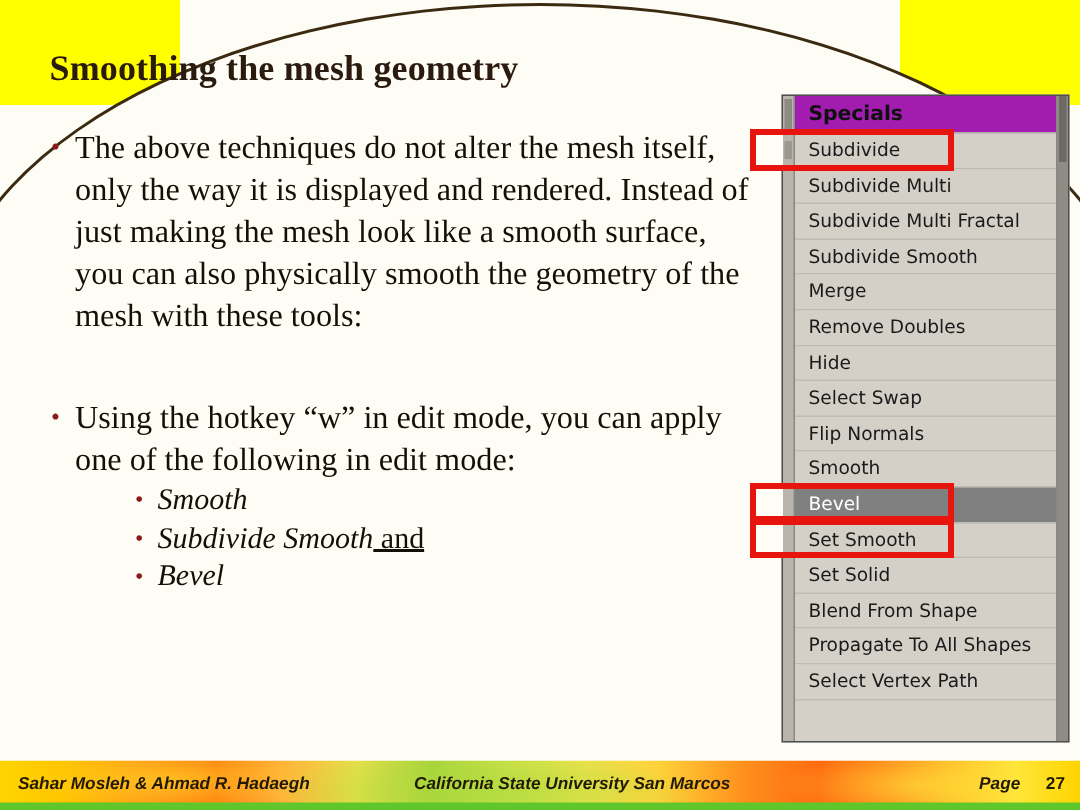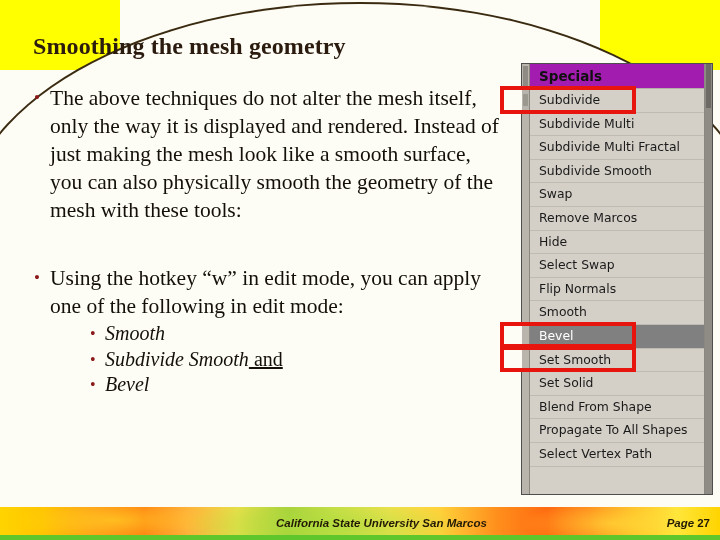--- a/index.html
+++ b/index.html
@@ -262,21 +262,21 @@
     inset: 0;
     font-family: "Liberation Sans", sans-serif;
     font-style: italic;
     font-weight: bold;
     font-size: 11.5px;
     color: #231a06;
   }
   .footer-left   { position: absolute; left: 12px;  top: 10px; }
   .footer-center { position: absolute; left: 276px; top: 10px; }
   .footer-right  { position: absolute; right: 10px; top: 10px; }
-  .footer-right .pagenum { font-style: normal; margin-left: 3px; }
+  .footer-right .pagenum { font-style: normal; margin-left: 17px; }
 </style>
 </head>
 <body>
 
 <div id="slide">
 
   <div class="corner-yellow left"></div>
   <div class="corner-yellow right"></div>
   <div class="top-arc"></div>
   <div class="bottom-arc"></div>
@@ -317,22 +317,22 @@
       <div class="menu-scroll">
         <div class="thumb"></div>
         <div class="thumb2"></div>
       </div>
       <div class="menu-items" id="menu-items">
         <div class="menu-head">Specials</div>
       <div class="menu-item">Subdivide</div>
           <div class="menu-item">Subdivide Multi</div>
           <div class="menu-item">Subdivide Multi Fractal</div>
           <div class="menu-item">Subdivide Smooth</div>
-          <div class="menu-item">Swap</div>
-          <div class="menu-item">Remove Marcos</div>
+          <div class="menu-item">Merge</div>
+          <div class="menu-item">Remove Doubles</div>
           <div class="menu-item">Hide</div>
           <div class="menu-item">Select Swap</div>
           <div class="menu-item">Flip Normals</div>
           <div class="menu-item">Smooth</div>
           <div class="menu-item selected">Bevel</div>
           <div class="menu-item">Set Smooth</div>
           <div class="menu-item">Set Solid</div>
           <div class="menu-item">Blend From Shape</div>
           <div class="menu-item">Propagate To All Shapes</div>
           <div class="menu-item">Select Vertex Path</div>
@@ -350,18 +350,19 @@
     <div class="red-box b2"></div>
     <div class="red-box b3"></div>
 
   </div>
 
   <div class="footer">
     <div class="footer-bg"></div>
     <div class="footer-bg2"></div>
     <div class="footer-greenbar"></div>
     <div class="footer-text">
+      <span class="footer-left">Sahar Mosleh &amp; Ahmad R. Hadaegh</span>
       <span class="footer-center">California State University San Marcos</span>
       <span class="footer-right"><span>Page</span><span class="pagenum">27</span></span>
     </div>
   </div>
 
 </div>
 
 </body></html>

